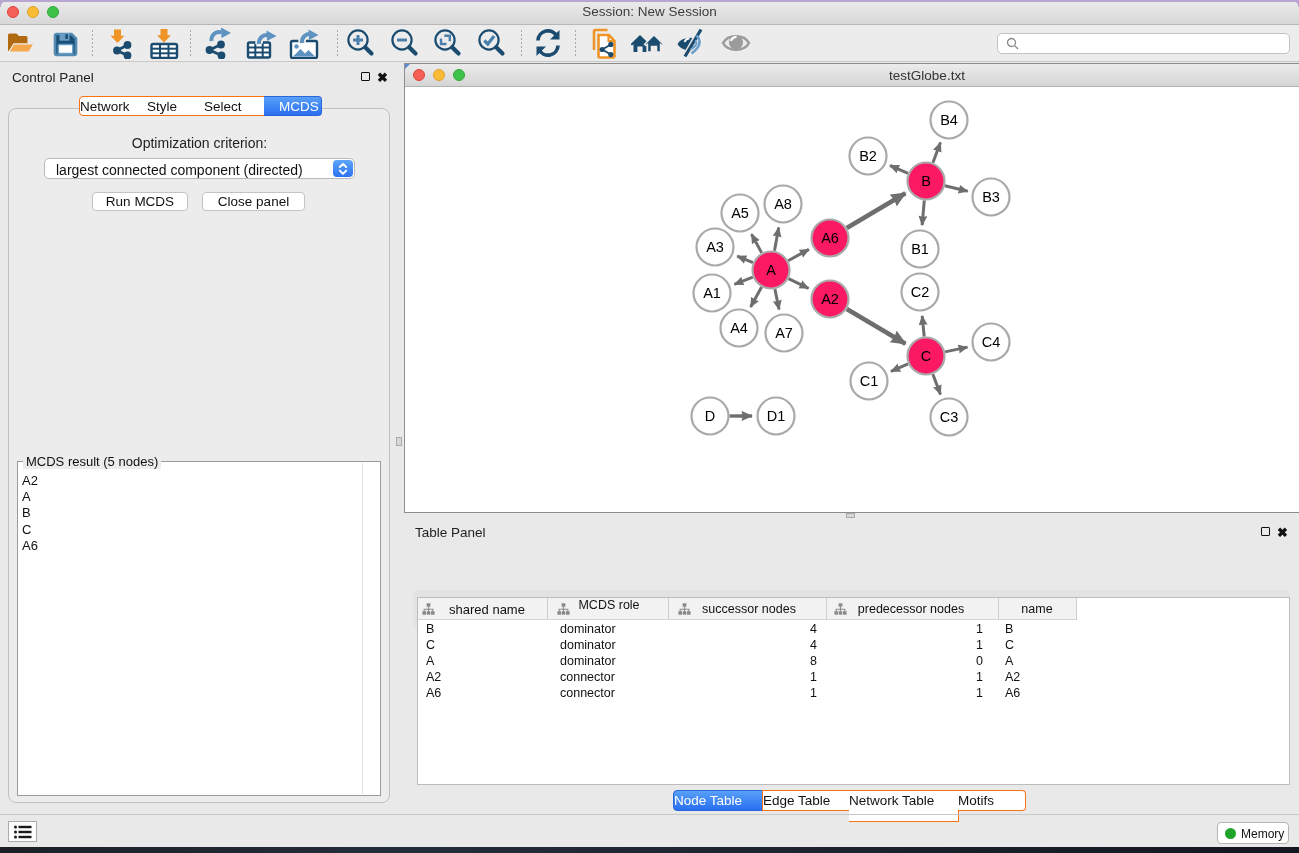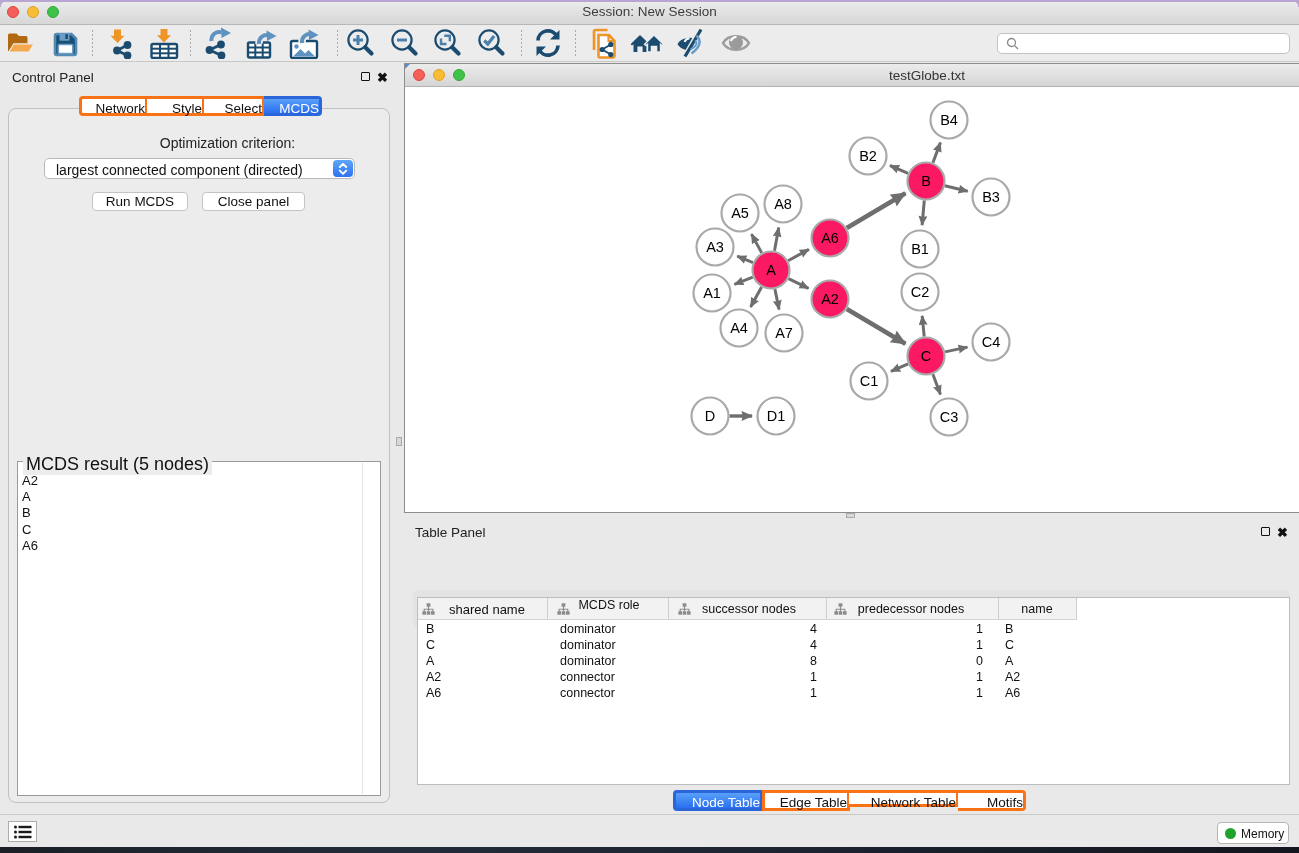--- a/index.html
+++ b/index.html
@@ -13,21 +13,21 @@
 .tl { position:absolute; width:12px; height:12px; border-radius:50%; top:5.5px; }
 
 #toolbar { position:absolute; left:0; top:25px; width:100%; height:37px; background:#ececec; border-bottom:1px solid #c9c9c9; }
 .tsep { position:absolute; top:5px; height:28px; width:1px; background-image:linear-gradient(#aaa 55%, transparent 45%); background-size:1px 4px; }
 
 .phead { font-size:13.5px; color:#222; position:absolute; }
 .minbtn { position:absolute; width:9px; height:9px; border:1.5px solid #111; border-radius:1px; }
 .xbtn { position:absolute; font-size:13px; font-weight:bold; color:#111; line-height:9px; }
 
 #cpanel { position:absolute; left:8px; top:108px; width:382px; height:695px; background:#ececec; border:1px solid #c0c0c0; border-radius:8px; }
-.tab { position:absolute; top:96px; height:20px; background:#fff; border:3px solid #f97316; font-size:13.5px; color:#111; text-align:right; line-height:19px; }
+.tab { position:absolute; top:96px; height:20px; background:#fff; border:1px solid #f97316; font-size:13.5px; color:#111; text-align:left; line-height:19px; }
 .btn { position:absolute; background:#fff; border:1px solid #c4c4c4; border-radius:4px; font-size:13.5px; color:#111; text-align:center; }
 </style>
 </head>
 <body>
 <div id="app">
 
   <div id="titlebar">
     <div class="tl" style="left:7px; background:#f45f58; border:0.5px solid #e0443c;"></div>
     <div class="tl" style="left:27px; background:#f8bd35; border:0.5px solid #e0a024;"></div>
     <div class="tl" style="left:47px; background:#3fc24a; border:0.5px solid #2faa3a;"></div>
@@ -174,35 +174,35 @@
 
   <div class="phead" style="left:12px; top:70px;">Control Panel</div>
   <div class="minbtn" style="left:361px; top:72px;"></div>
   <div class="xbtn" style="left:377px; top:73px;">✖</div>
   <div id="cpanel"></div>
   <div class="tab" style="left:79px; width:69px; border-radius:4px 0 0 4px;">Network</div>
   <div class="tab" style="left:147px; width:58px; border-left:none;">Style</div>
   <div class="tab" style="left:204px; width:61px; border-left:none;">Select</div>
   <div class="tab" style="left:264px; width:58px; border-left:none; border-radius:0 4px 4px 0; background:linear-gradient(#58a0f8,#2a6ff1); color:#fff; border-color:#2a66d9;padding-left:15px;">MCDS</div>
 
-  <div class="phead" style="left:0; top:135px; width:399px; text-align:center; font-size:14px;margin-left:28px;">Optimization criterion:</div>
+  <div class="phead" style="left:0; top:135px; width:399px; text-align:center; font-size:14px;">Optimization criterion:</div>
   <div style="position:absolute; left:44px; top:158px; width:311px; height:21px; background:#fff; border:1px solid #b9b9b9; border-radius:5px;">
     <div style="position:absolute; left:11px; top:2.5px; font-size:14px; color:#111;">largest connected component (directed)</div>
     <div style="position:absolute; right:1px; top:1px; width:20px; height:17px; background:linear-gradient(#5ea6f9,#2d72f2); border-radius:4px;">
       <svg width="20" height="17" viewBox="0 0 20 17">
           <path d="M6.8,7 L10,3.8 L13.2,7" fill="none" stroke="#fff" stroke-width="1.9" stroke-linecap="round" stroke-linejoin="round"></path>
           <path d="M6.8,10.6 L10,13.8 L13.2,10.6" fill="none" stroke="#fff" stroke-width="1.9" stroke-linecap="round" stroke-linejoin="round"></path>
         </svg>
     </div>
   </div>
   <div class="btn" style="left:92px; top:192px; width:96px; height:19px; line-height:18px;">Run MCDS</div>
   <div class="btn" style="left:202px; top:192px; width:103px; height:19px; line-height:18px;">Close panel</div>
 
   <div style="position:absolute; left:17px; top:461px; width:364px; height:335px; background:#fff; border:1px solid #9a9a9a;">
-    <div style="position:absolute; left:5px; top:-8px; background:#ececec; padding:0 3px; font-size:18px; color:#111;">MCDS result (5 nodes)</div>
+    <div style="position:absolute; left:5px; top:-8px; background:#ececec; padding:0 3px; font-size:13px; color:#111;">MCDS result (5 nodes)</div>
     <div style="position:absolute; left:4px; top:11px; font-size:13px; color:#111; line-height:16.2px;">A2<br>A<br>B<br>C<br>A6</div>
     <div style="position:absolute; right:17px; top:1px; bottom:1px; width:1px; background:#e2e2e2;"></div>
   </div>
 
   <div style="position:absolute; left:404px; top:63px; width:1046px; height:450px; border:1px solid #8d8d8d; background:#fff;">
     <div style="position:absolute; left:0; top:0; width:100%; height:23px; background:linear-gradient(#ececec,#d5d5d5); border-bottom:1px solid #b3b3b3;">
       <div class="tl" style="left:8px; top:5px; background:#f45f58; border:0.5px solid #e0443c;"></div>
       <div class="tl" style="left:28px; top:5px; background:#f8bd35; border:0.5px solid #e0a024;"></div>
       <div class="tl" style="left:48px; top:5px; background:#3fc24a; border:0.5px solid #2faa3a;"></div>
       <div style="position:absolute; width:100%; text-align:center; top:4px; font-size:13.5px; color:#333;">testGlobe.txt</div>
@@ -412,21 +412,21 @@
     <div class="abs" style="left:587px;top:72px;font-size:12.5px;color:#111;">A2</div>
     <div class="abs" style="left:8px;top:88px;font-size:12.5px;color:#111;">A6</div>
     <div class="abs" style="left:142px;top:88px;font-size:12.5px;color:#111;">connector</div>
     <div class="abs" style="left:299px;top:88px;width:100px;text-align:right;font-size:12.5px;color:#111;">1</div>
     <div class="abs" style="left:465px;top:88px;width:100px;text-align:right;font-size:12.5px;color:#111;">1</div>
     <div class="abs" style="left:587px;top:88px;font-size:12.5px;color:#111;">A6</div>
   </div>
 
   <div class="tab" style="left:673px; top:790px; height:21px; line-height:20px; width:90px; border-radius:4px 0 0 4px; background:linear-gradient(#58a0f8,#2a6ff1); color:#fff; border-color:#2a66d9;">Node Table</div>
   <div class="tab" style="left:762px; top:790px; height:21px; line-height:20px; width:88px;">Edge Table</div>
-  <div class="tab" style="left:849px; top:790px; height:17px; line-height:20px; width:110px; border-left:none;">Network Table</div>
+  <div class="tab" style="left:849px; top:790px; height:32px; line-height:20px; width:110px; border-left:none;">Network Table</div>
   <div class="tab" style="left:958px; top:790px; height:21px; line-height:20px; width:68px; border-left:none; border-radius:0 4px 4px 0;">Motifs</div>
 
   <div style="position:absolute; left:0; top:814px; width:100%; height:1px; background:#c9c9c9;"></div>
   <div style="position:absolute; left:8px; top:821px; width:29px; height:21px; background:#fdfdfd; border:1px solid #ababab;">
     <svg width="18" height="14" viewBox="0 0 18 14" style="position:absolute;left:5px;top:3px;">
         <g fill="#1a1a1a">
           <circle cx="1.5" cy="2" r="1.5"></circle>
           <rect x="4.5" y="0.8" width="13" height="2.4"></rect>
           <circle cx="1.5" cy="7" r="1.5"></circle>
           <rect x="4.5" y="5.8" width="13" height="2.4"></rect>

